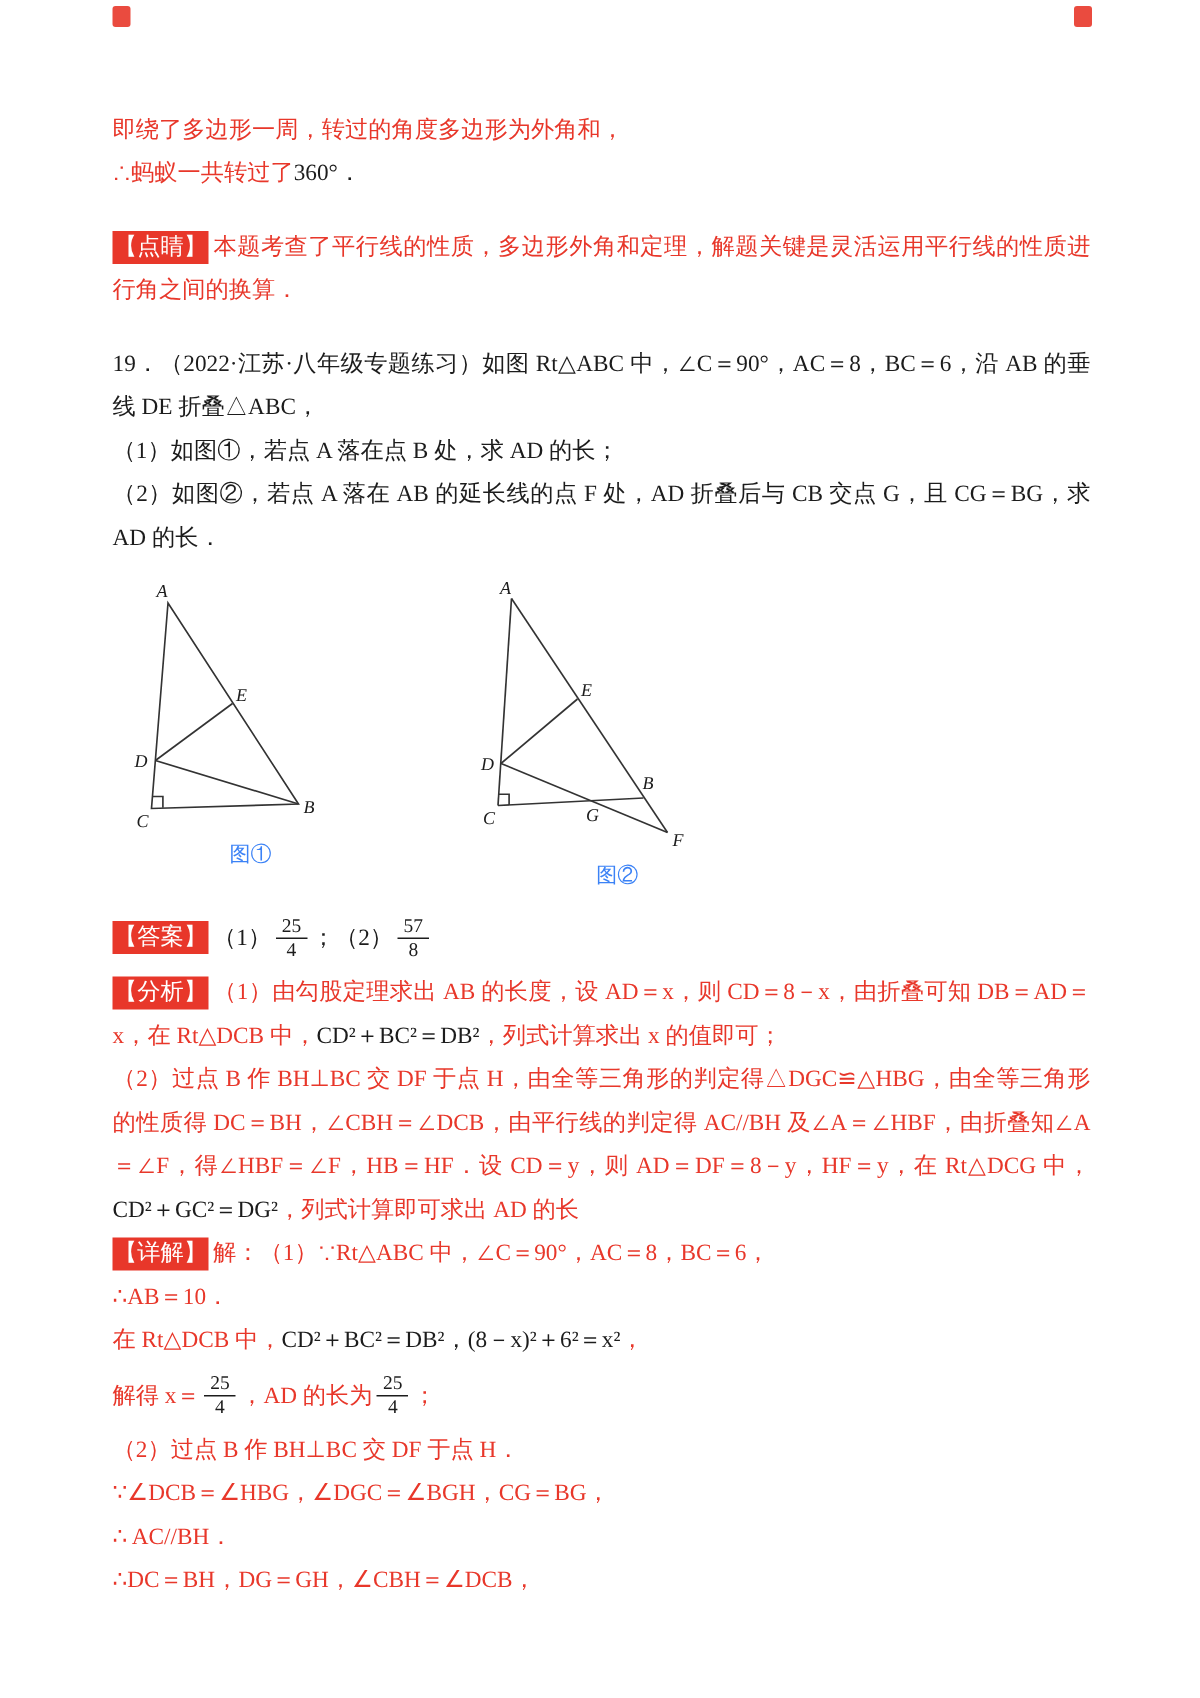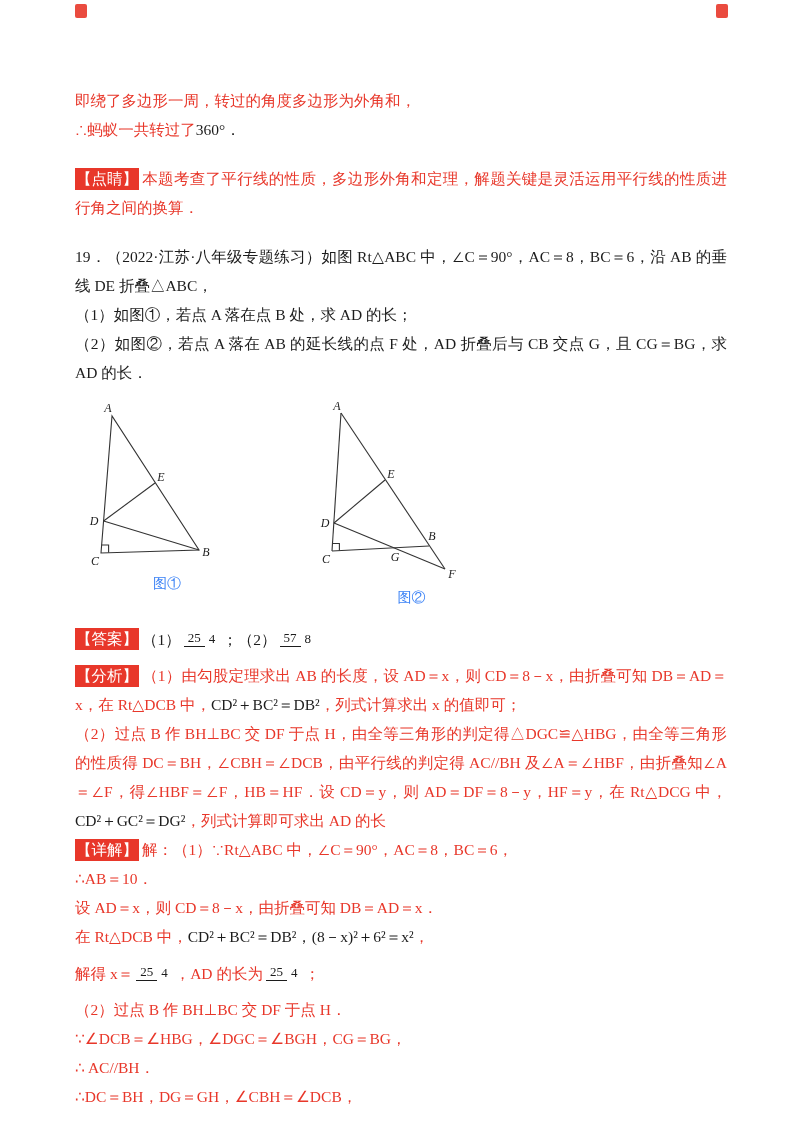--- a/index.html
+++ b/index.html
@@ -13,38 +13,38 @@
     position:absolute; left:0; top:0; width:800px; height:1132px;
     background:#ffffff; overflow:hidden;
   }
   .wm {
     position:absolute; top:4px; width:12px; height:14px;
     background:#e8372a; border-radius:2px; opacity:.9;
   }
   .wm-left { left:75px; }
   .wm-right { left:716px; }
   .content {
-    position:absolute; left:75px; top:86px; width:652px;
+    position:absolute; left:75px; top:72px; width:652px;
   }
   .para {
     font-size:15.5px; line-height:29px;
     text-align:justify;
   }
   .fline {
     display:flex; align-items:center; flex-wrap:wrap;
     min-height:44px; line-height:29px; font-size:15.5px;
   }
   .red { color:#e8372a; }
   .blk { color:#1c1c1c; }
   .label {
     background:#e8372a; color:#ffffff; padding:0 1px; margin-right:3px;
     display:inline-block; line-height:22px;
   }
   .frac {
-    display:inline-flex; flex-direction:row; align-items:center;
+    display:inline-flex; flex-direction:column; align-items:center;
     vertical-align:middle; margin:0 3px; line-height:1.15;
     font-size:13px; font-family:"Liberation Serif", serif;
   }
   .frac .num { border-bottom:1px solid currentColor; padding:0 4px; }
   .frac .den { padding:0 4px; }
   .figures {
     display:flex; gap:72px; margin:14px 0 10px 12px;
   }
   .figbox { display:flex; flex-direction:column; align-items:center; }
   .figbox svg { display:block; }
@@ -141,21 +141,20 @@
       </div>
 
     <div>
         <div class="para"><span class="label">【分析】</span><span class="red">（1）由勾股定理求出 AB 的长度，设 AD＝x，则 CD＝8－x，由折叠可知 DB＝AD＝x，在 Rt△DCB 中，</span><span class="blk">CD²＋BC²＝DB²</span><span class="red">，列式计算求出 x 的值即可；</span></div>
         <div class="para"><span class="red">（2）过点 B 作 BH⊥BC 交 DF 于点 H，由全等三角形的判定得△DGC≌△HBG，由全等三角形的性质得 DC＝BH，∠CBH＝∠DCB，由平行线的判定得 AC//BH 及∠A＝∠HBF，由折叠知∠A＝∠F，得∠HBF＝∠F，HB＝HF．设 CD＝y，则 AD＝DF＝8－y，HF＝y，在 Rt△DCG 中，</span><span class="blk">CD²＋GC²＝DG²</span><span class="red">，列式计算即可求出 AD 的长</span></div>
       </div>
 
     <div>
         <div class="para"><span class="label">【详解】</span><span class="red">解：（1）∵Rt△ABC 中，∠C＝90°，AC＝8，BC＝6，</span></div>
         <div class="para"><span class="red">∴AB＝10．</span></div>
-        <div class="para"><span class="red">设 AD＝x，则 CD＝8－x，由折叠可知 DB＝AD＝x．</span></div>
         <div class="para"><span class="red">在 Rt△DCB 中，</span><span class="blk">CD²＋BC²＝DB²，(8－x)²＋6²＝x²</span><span class="red">，</span></div>
         <div class="fline">
           <span class="red">解得 x＝</span>
           <span class="frac blk">
             <span class="num">25</span>
             <span class="den">4</span>
           </span>
           <span class="red">，AD 的长为</span>
           <span class="frac blk">
             <span class="num">25</span>

